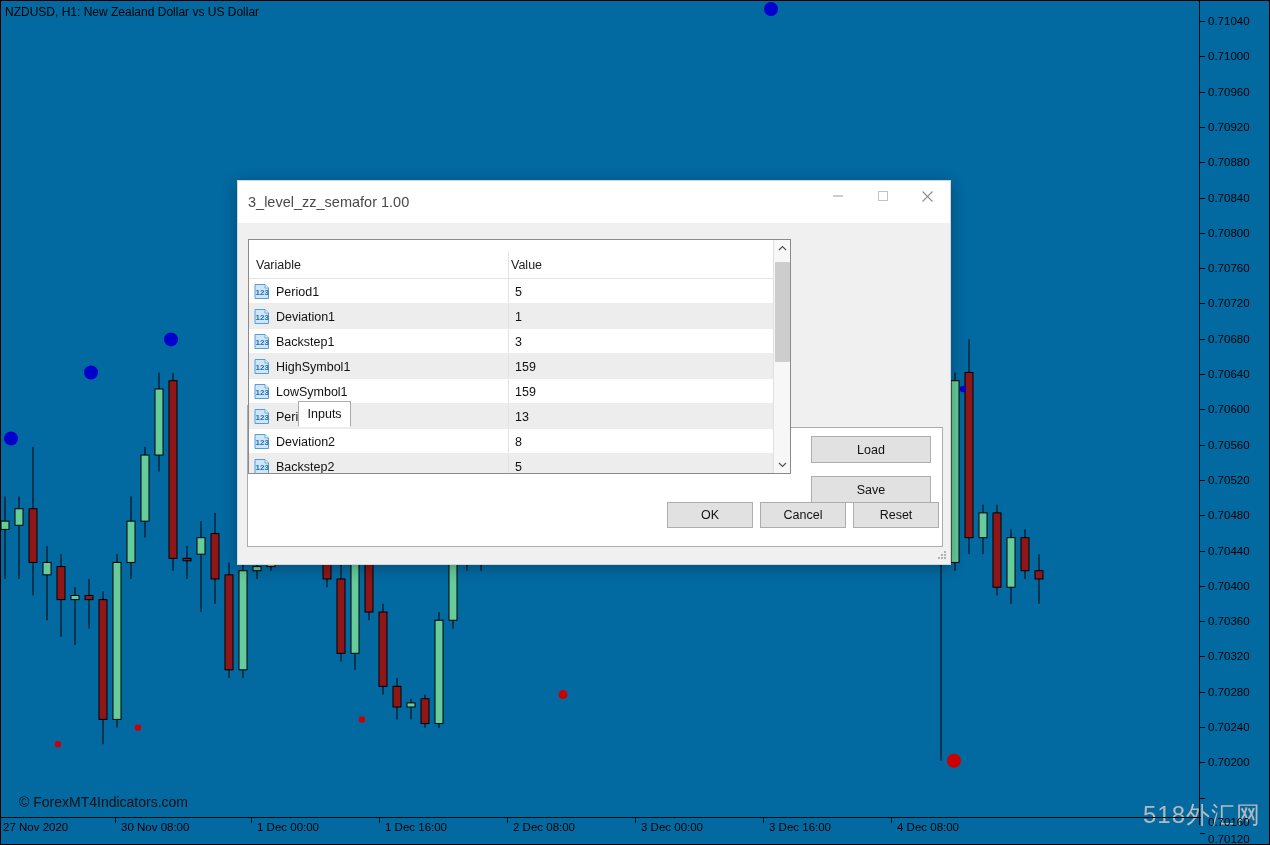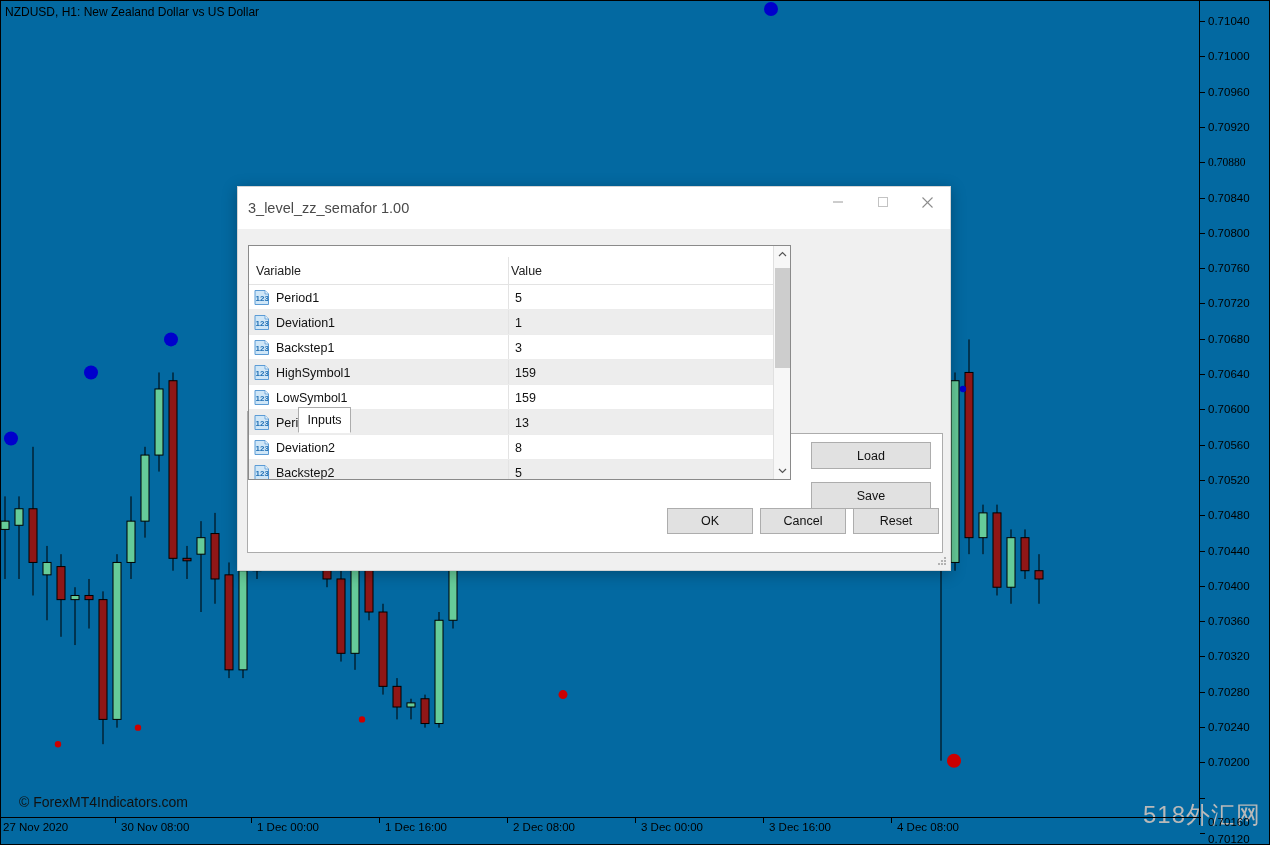--- a/index.html
+++ b/index.html
@@ -59,21 +59,21 @@
     font-family:"Liberation Sans", sans-serif;
   }
   #watermark{
     position:absolute;right:8px;top:798px;
     font-size:24px;font-weight:normal;color:#b9b9b9;
     letter-spacing:1px;
     font-family:"Liberation Sans", sans-serif;
   }
   
   #dialog{
-    position:absolute;left:237px;top:186px;width:714px;height:385px;
+    position:absolute;left:237px;top:180px;width:714px;height:385px;
     background:#7f1d1d;
     border:1px solid #d4d4d4;
     box-shadow:0 3px 14px rgba(0,0,0,.28);
     box-sizing:border-box;
     font-family:"Liberation Sans", sans-serif;
   }
   #dlg-titlebar{
     position:relative;height:42px;background:#ffffff;
   }
   #dlg-title{
@@ -437,21 +437,21 @@
   <div id="price-axis">
       <div class="price-tick" style="top: 20px;"></div>
       <div class="price-label" style="top: 20px;">0.71040</div>
       <div class="price-tick" style="top: 55.3px;"></div>
       <div class="price-label" style="top: 55.3px;">0.71000</div>
       <div class="price-tick" style="top: 90.6px;"></div>
       <div class="price-label" style="top: 90.6px;">0.70960</div>
       <div class="price-tick" style="top: 125.9px;"></div>
       <div class="price-label" style="top: 125.9px;">0.70920</div>
       <div class="price-tick" style="top: 161.2px;"></div>
-      <div class="price-label" style="top: 161.2px; font-family: Liberation Serif, serif;">0.70880</div>
+      <div class="price-label" style="top: 161.2px;">0.70880</div>
       <div class="price-tick" style="top: 196.5px;"></div>
       <div class="price-label" style="top: 196.5px;">0.70840</div>
       <div class="price-tick" style="top: 231.8px;"></div>
       <div class="price-label" style="top: 231.8px;">0.70800</div>
       <div class="price-tick" style="top: 267.1px;"></div>
       <div class="price-label" style="top: 267.1px;">0.70760</div>
       <div class="price-tick" style="top: 302.4px;"></div>
       <div class="price-label" style="top: 302.4px;">0.70720</div>
       <div class="price-tick" style="top: 337.7px;"></div>
       <div class="price-label" style="top: 337.7px;">0.70680</div>

